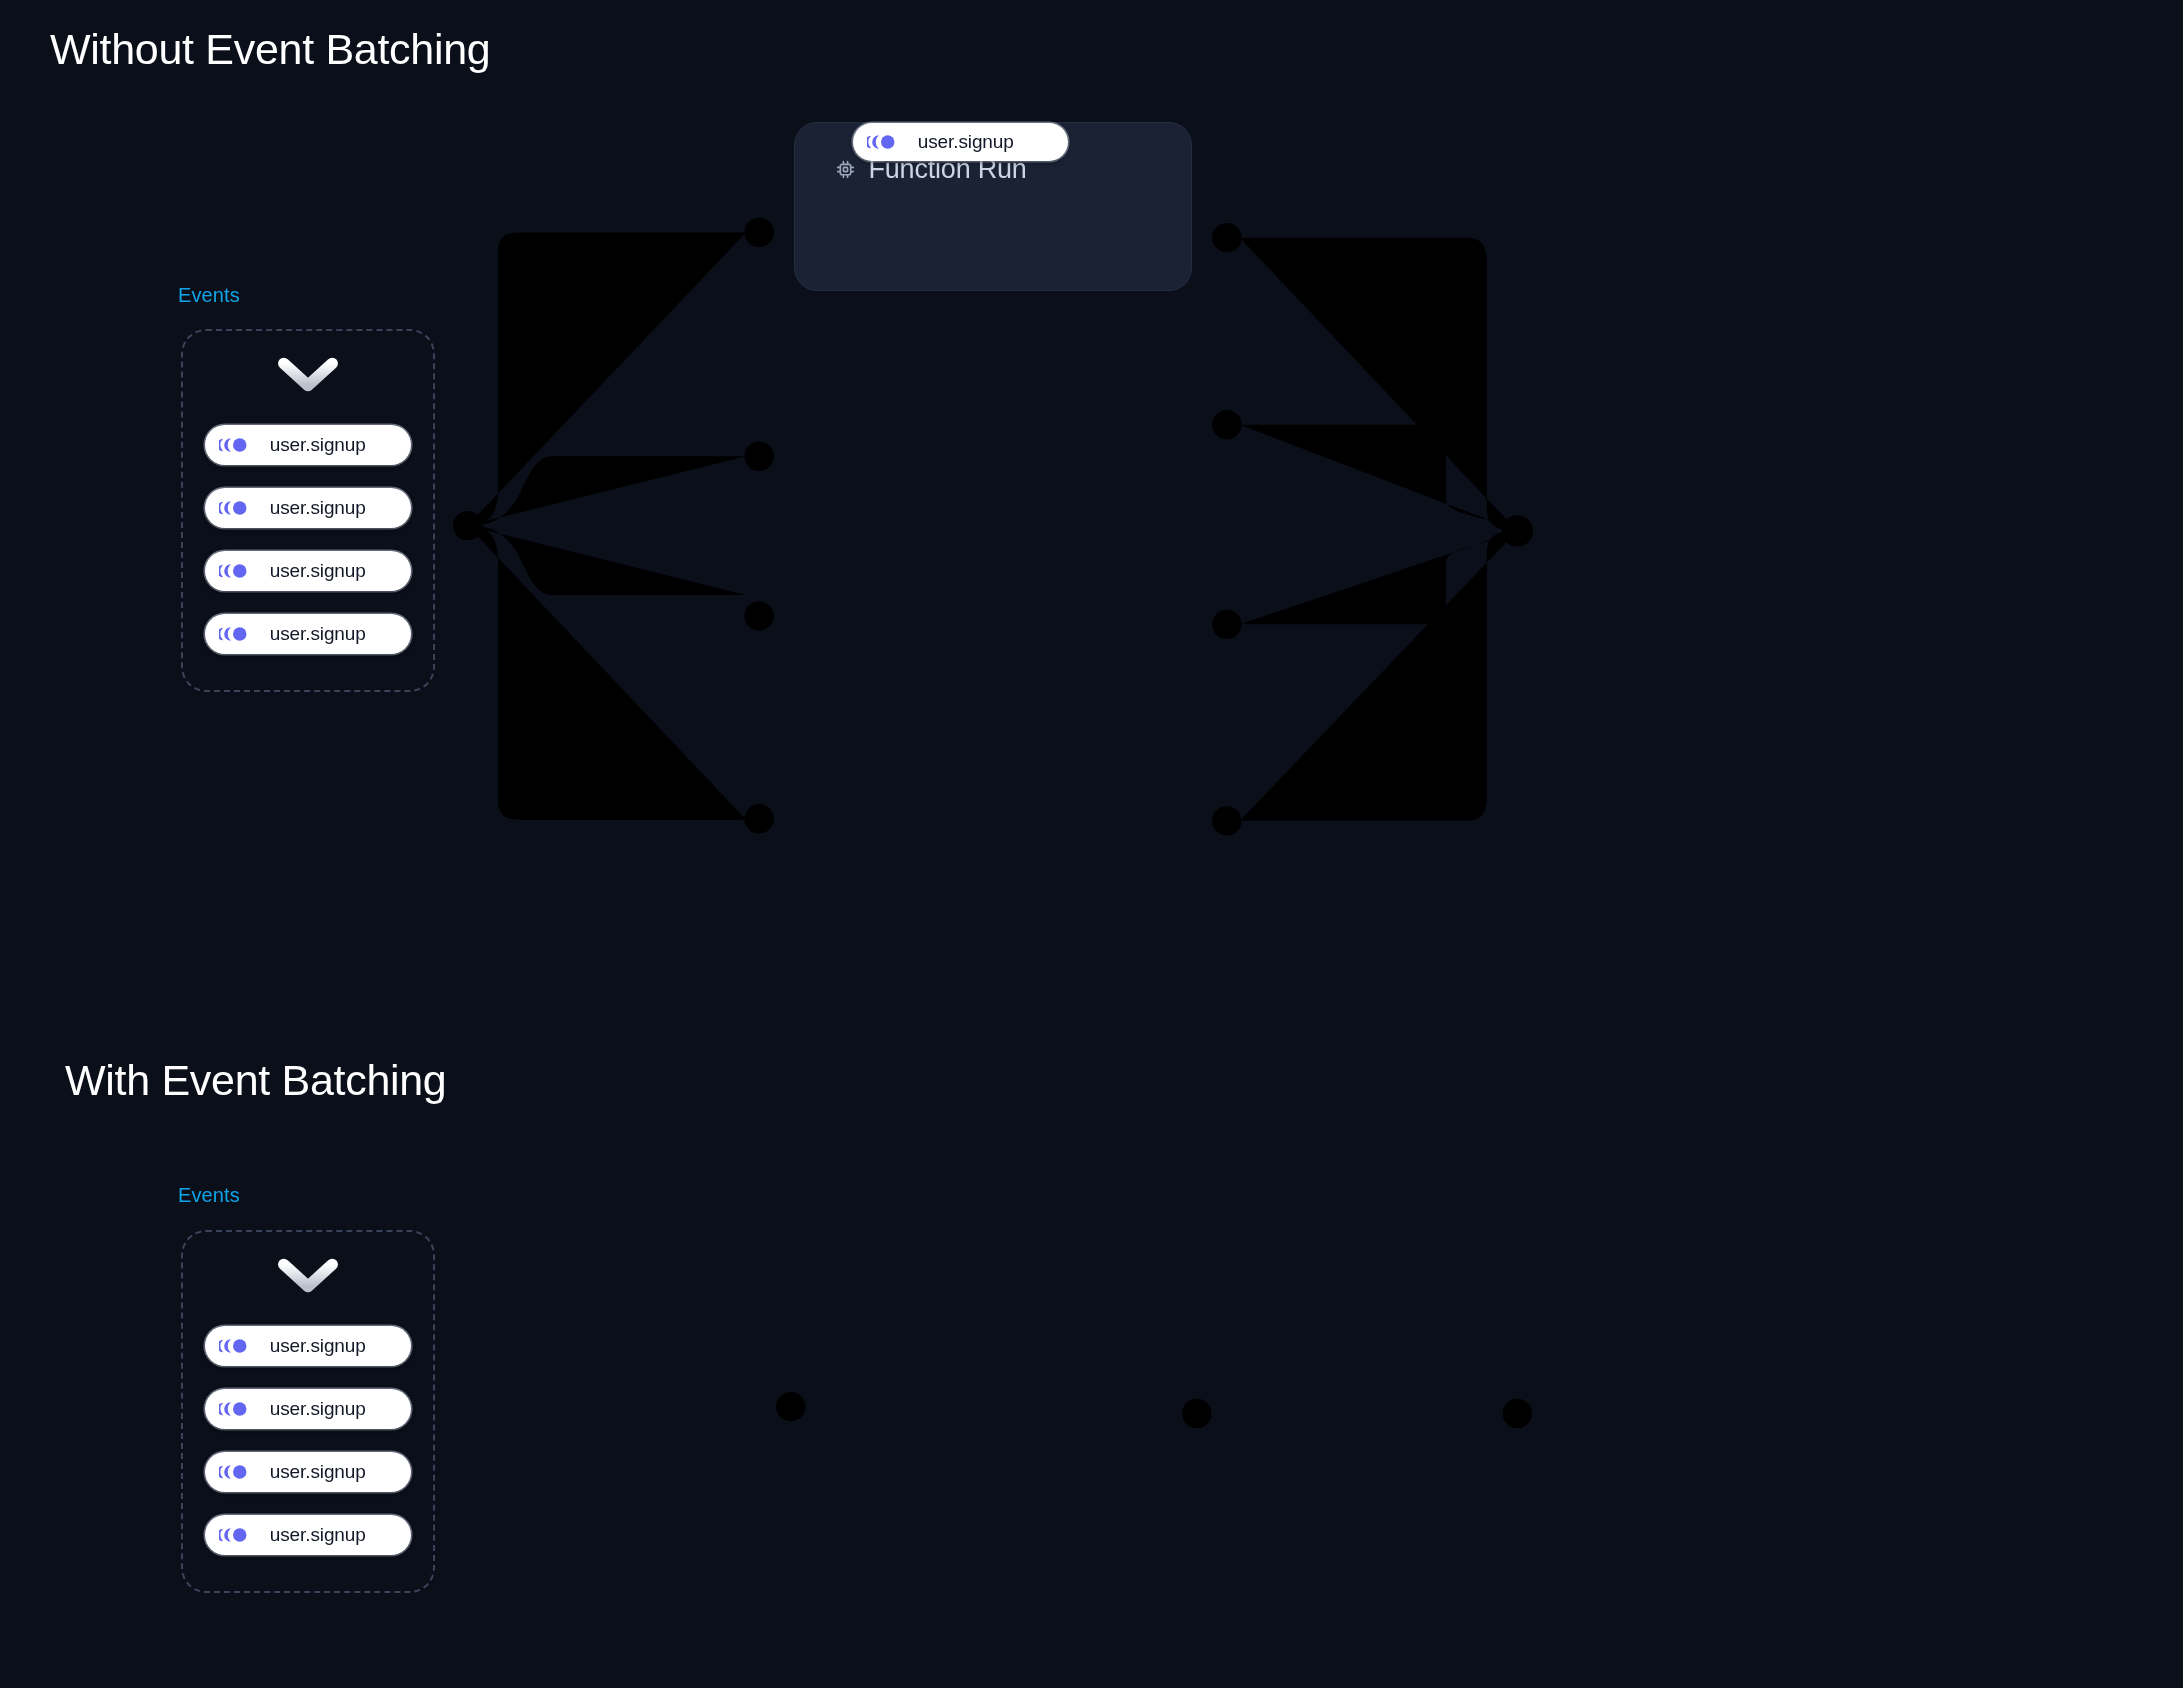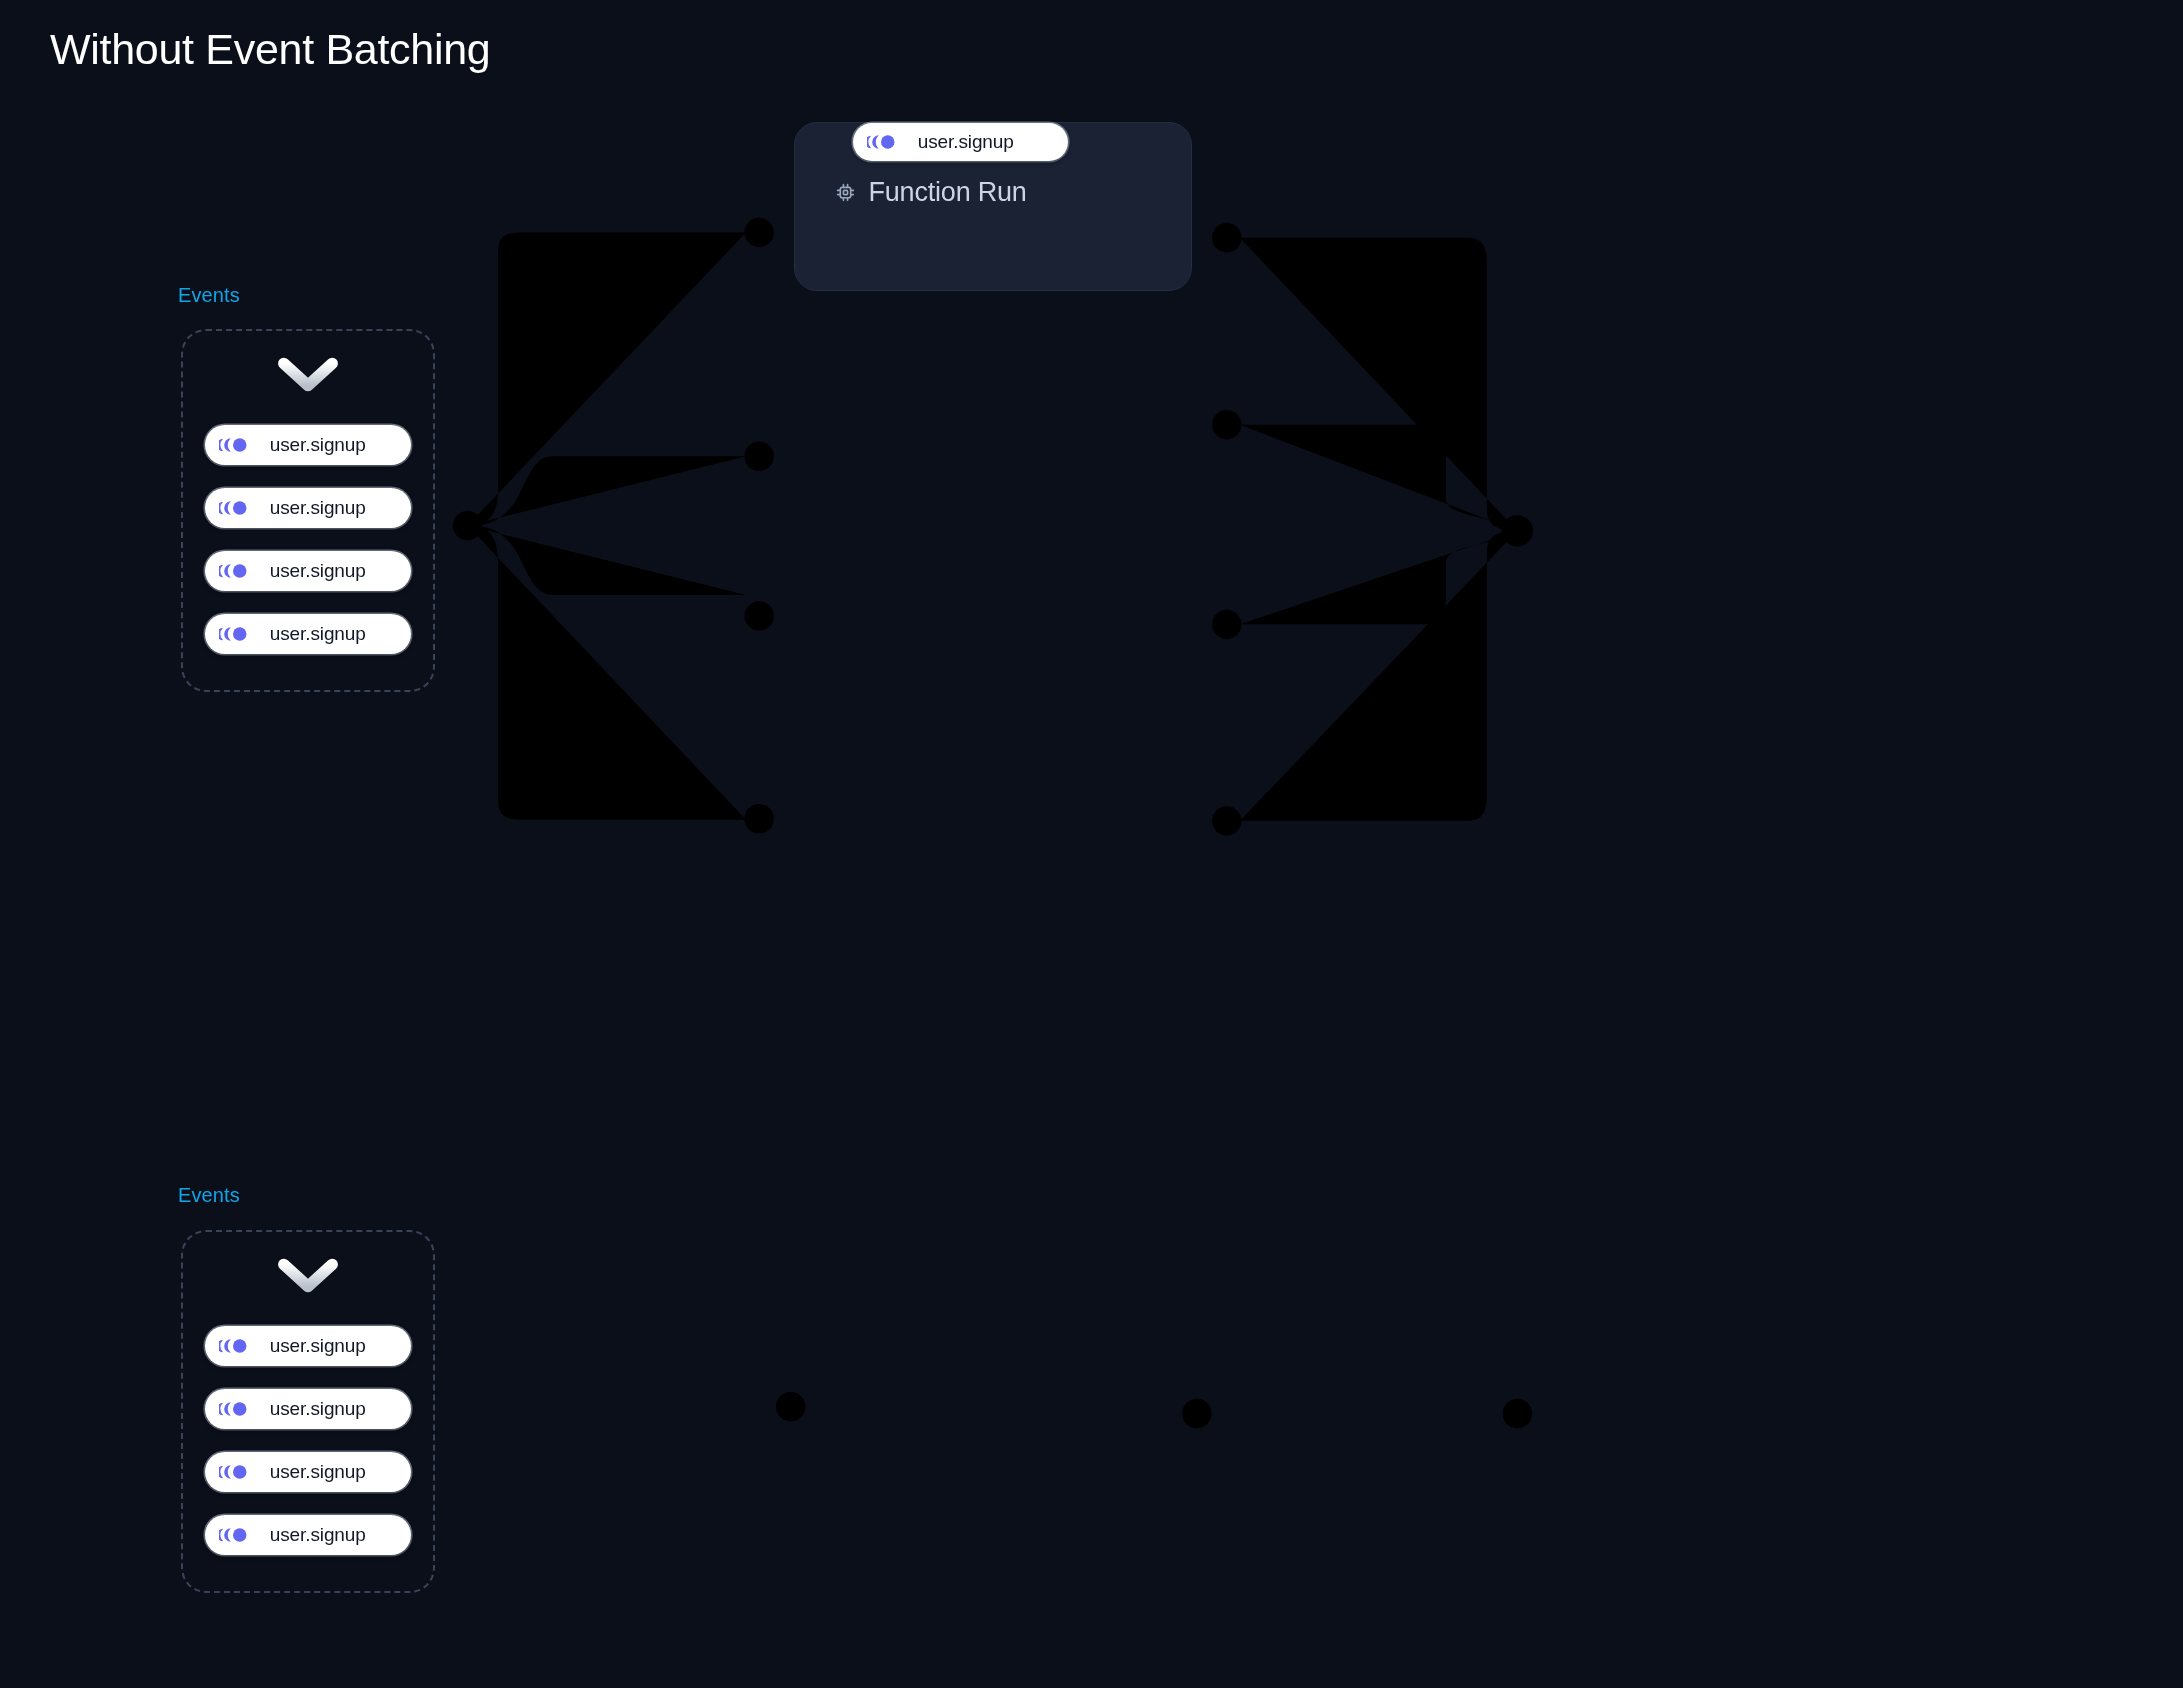--- a/index.html
+++ b/index.html
@@ -114,21 +114,21 @@
   }
   .node-card-title {
     font-size: 28px;
     font-weight: 400;
     color: #ccd5e3;
     letter-spacing: -0.2px;
   }
 
   
   .fn-card { }
-  .fn-card .node-card-header { position: absolute; left: 38px; top: 30.5px; margin-top: 23px; }
+  .fn-card .node-card-header { position: absolute; left: 38px; top: 30.5px; }
   .fn-card .node-card-title { font-size: 27px; }
   .fn-card .event-pill {
     left: 58px;
     width: 215px;
     height: 38px;
   }
   .fn-card .event-pill .pill-label { font-size: 19px; }
 
   
   #fn-card-0 { left: 794px; top: 122px;  width: 398px; height: 169px; }</style>
@@ -245,20 +245,21 @@
   
 
   
 
   
 
   
   
 
   
+  <div id="title-with" class="section-title">With Event Batching</div>
 
   <div id="events-caption-bottom" class="events-caption">Events</div>
 
   <div id="events-box-bottom" class="events-box">
     <div class="chevron-wrap">
       <svg viewBox="0 0 120 76" width="63" height="40" xmlns="http://www.w3.org/2000/svg">
         <path d="M 14 16 L 60 58 L 106 16" fill="none" stroke="url(#chevGrad)" stroke-width="22" stroke-linecap="round" stroke-linejoin="round"></path>
       </svg>
     </div>
 

